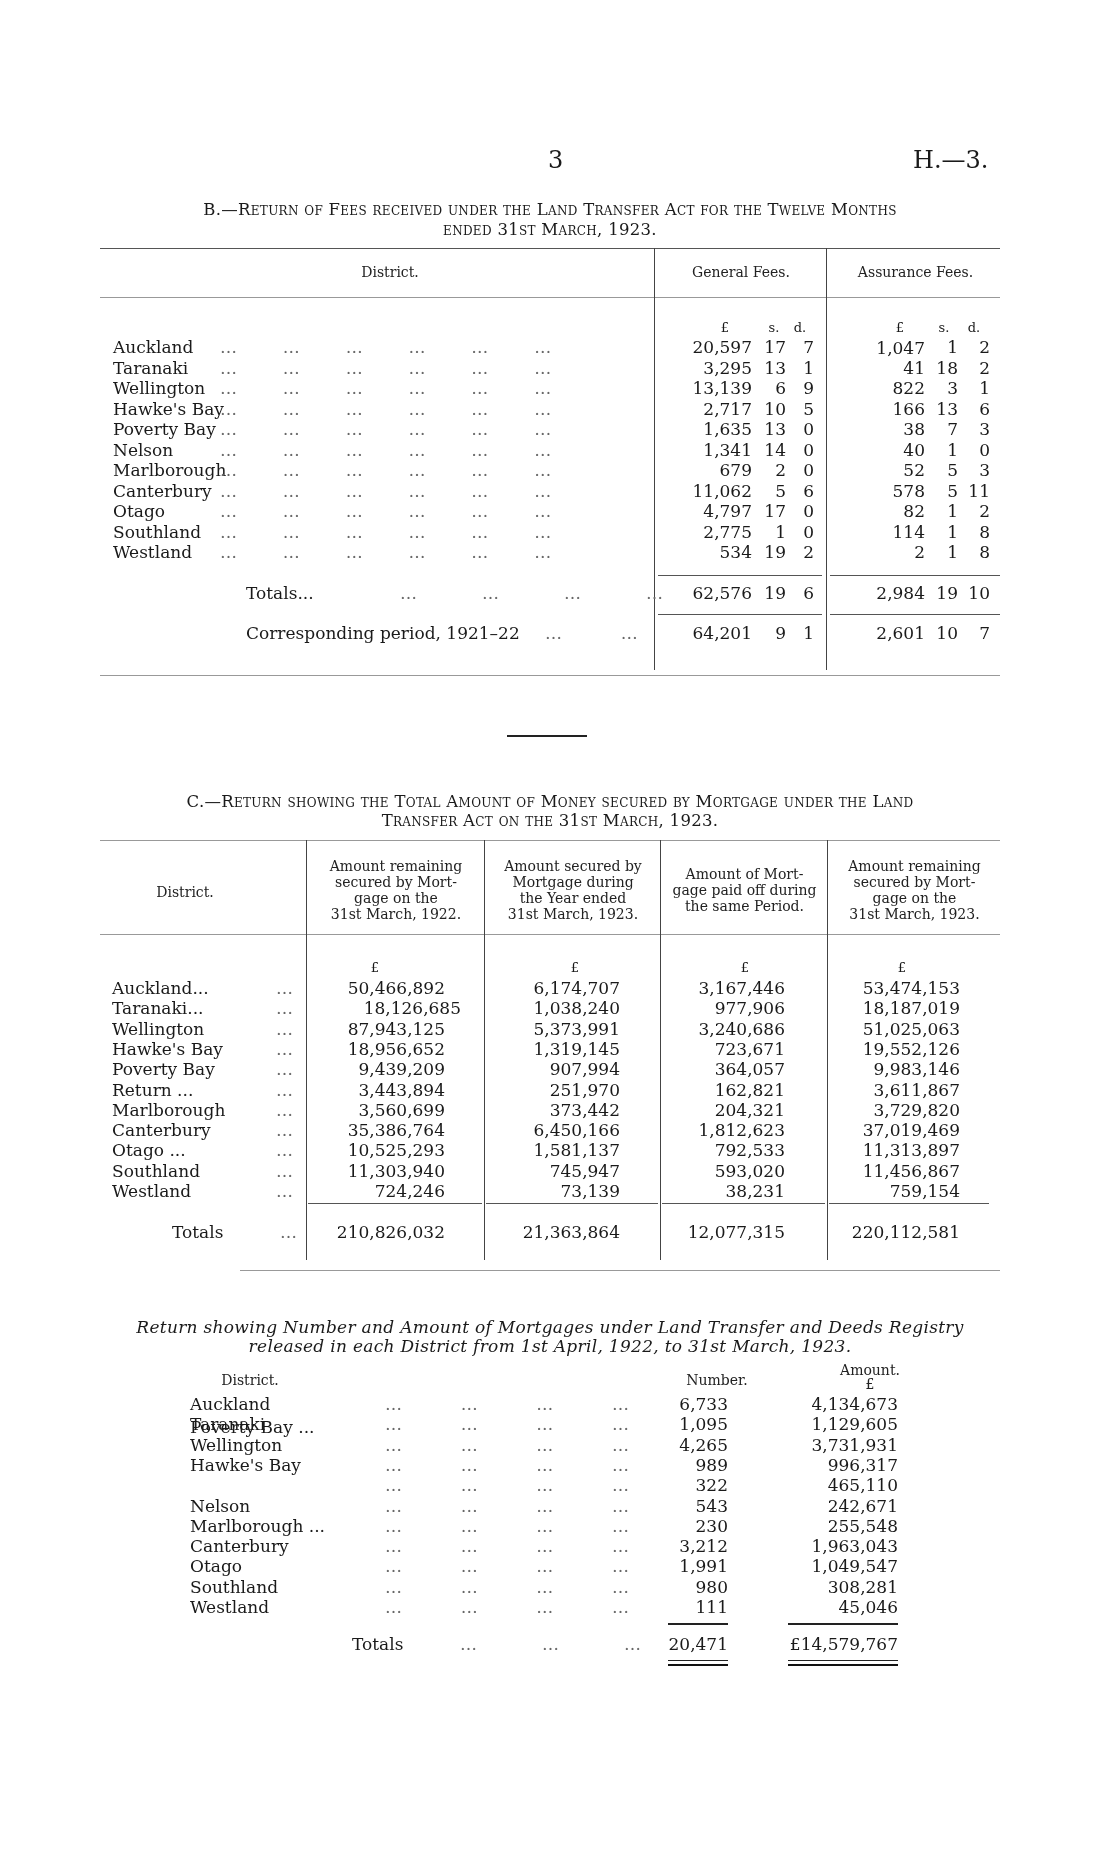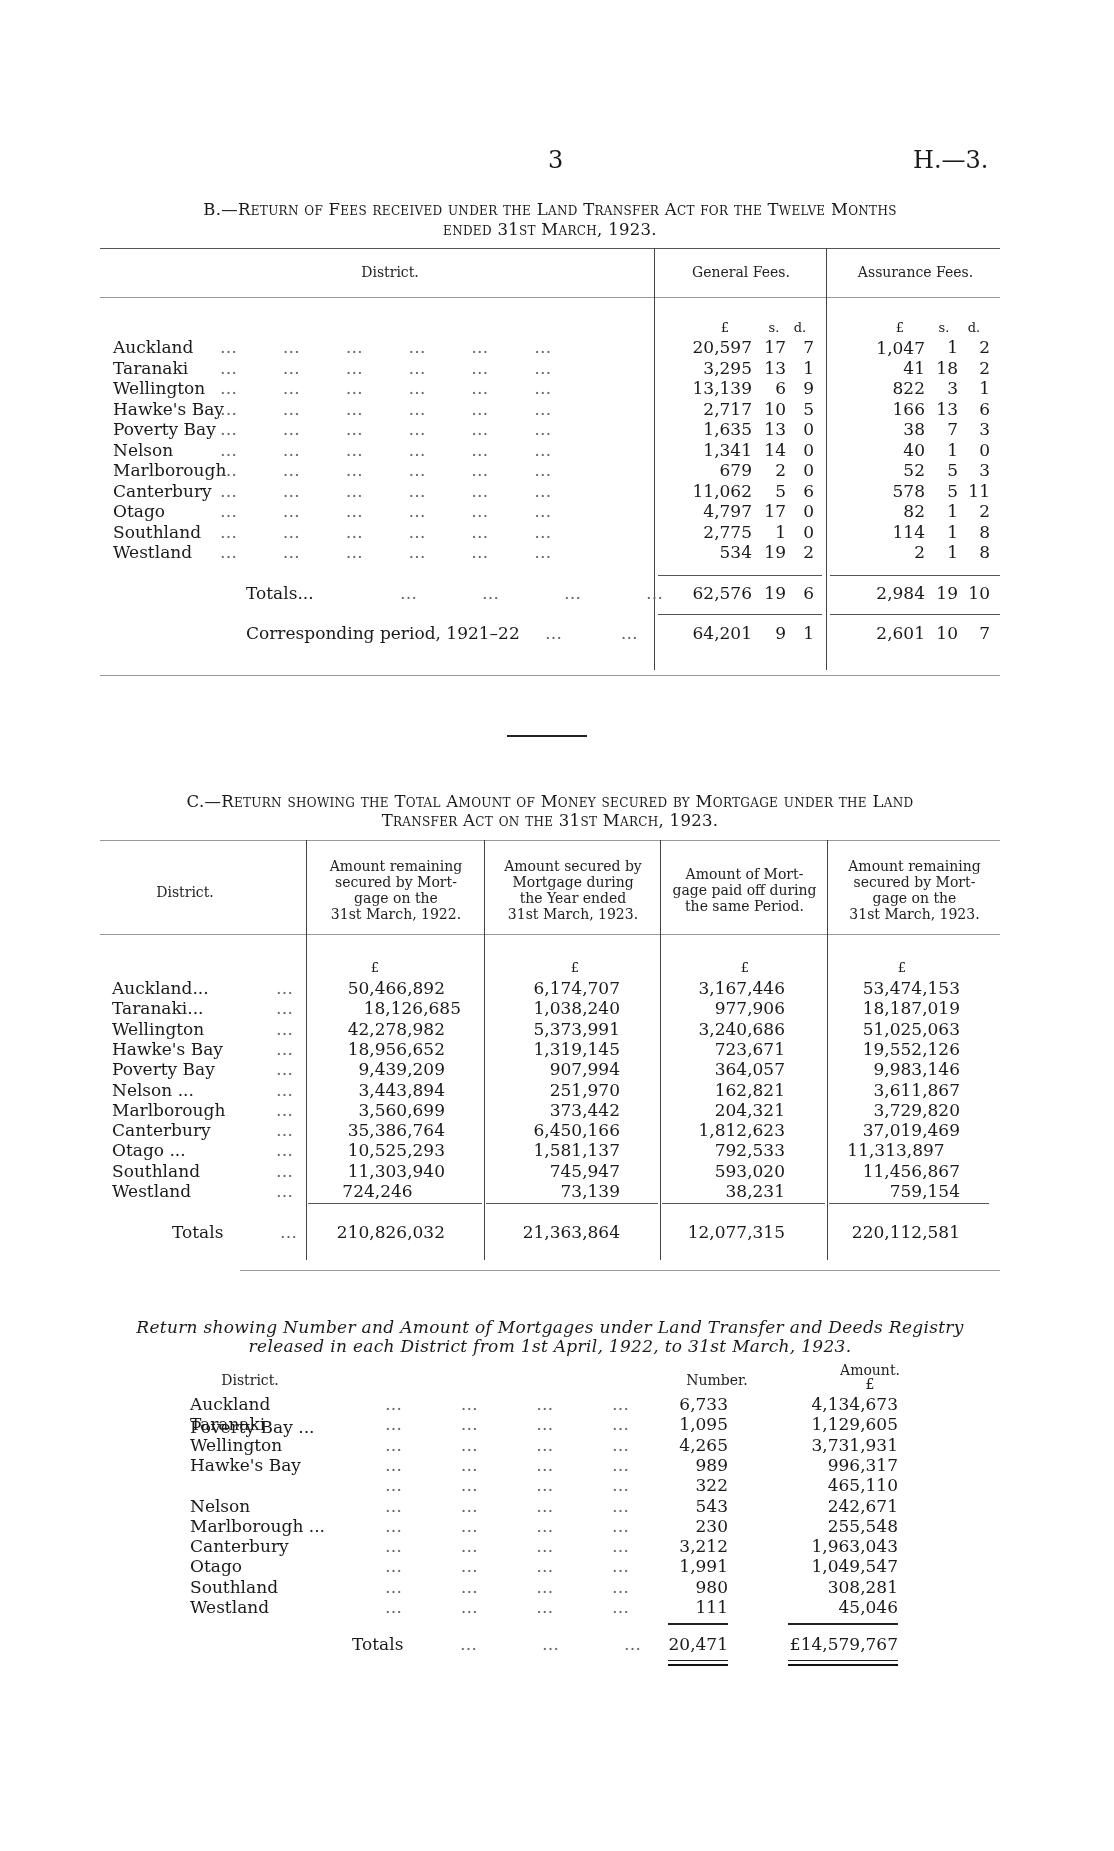--- a/index.html
+++ b/index.html
@@ -214,37 +214,37 @@
     <div class="cell r" style="left:665px; top:978px; width:120px;">3,167,446</div>
     <div class="cell r" style="left:832px; top:978px; width:128px;">53,474,153</div>
     <div class="cell" style="left:112px; top:998.3px;">Taranaki...</div>
     <div class="cell dots" style="left:276px; top:998.3px;">…</div>
     <div class="cell r" style="left:326px; top:998.3px; width:135px;">18,126,685</div>
     <div class="cell r" style="left:490px; top:998.3px; width:130px;">1,038,240</div>
     <div class="cell r" style="left:665px; top:998.3px; width:120px;">977,906</div>
     <div class="cell r" style="left:832px; top:998.3px; width:128px;">18,187,019</div>
     <div class="cell" style="left:112px; top:1018.6px;">Wellington</div>
     <div class="cell dots" style="left:276px; top:1018.6px;">…</div>
-    <div class="cell r" style="left:310px; top:1018.6px; width:135px;">42,278,982</div>
+    <div class="cell r" style="left:310px; top:1018.6px; width:135px;">87,943,125</div>
     <div class="cell r" style="left:490px; top:1018.6px; width:130px;">5,373,991</div>
     <div class="cell r" style="left:665px; top:1018.6px; width:120px;">3,240,686</div>
     <div class="cell r" style="left:832px; top:1018.6px; width:128px;">51,025,063</div>
     <div class="cell" style="left:112px; top:1038.9px;">Hawke's Bay</div>
     <div class="cell dots" style="left:276px; top:1038.9px;">…</div>
     <div class="cell r" style="left:310px; top:1038.9px; width:135px;">18,956,652</div>
     <div class="cell r" style="left:490px; top:1038.9px; width:130px;">1,319,145</div>
     <div class="cell r" style="left:665px; top:1038.9px; width:120px;">723,671</div>
     <div class="cell r" style="left:832px; top:1038.9px; width:128px;">19,552,126</div>
     <div class="cell" style="left:112px; top:1059.2px;">Poverty Bay</div>
     <div class="cell dots" style="left:276px; top:1059.2px;">…</div>
     <div class="cell r" style="left:310px; top:1059.2px; width:135px;">9,439,209</div>
     <div class="cell r" style="left:490px; top:1059.2px; width:130px;">907,994</div>
     <div class="cell r" style="left:665px; top:1059.2px; width:120px;">364,057</div>
     <div class="cell r" style="left:832px; top:1059.2px; width:128px;">9,983,146</div>
-    <div class="cell" style="left:112px; top:1079.5px;">Nelson ...</div>
+    <div class="cell" style="left:112px; top:1079.5px;">Return ...</div>
     <div class="cell dots" style="left:276px; top:1079.5px;">…</div>
     <div class="cell r" style="left:310px; top:1079.5px; width:135px;">3,443,894</div>
     <div class="cell r" style="left:490px; top:1079.5px; width:130px;">251,970</div>
     <div class="cell r" style="left:665px; top:1079.5px; width:120px;">162,821</div>
     <div class="cell r" style="left:832px; top:1079.5px; width:128px;">3,611,867</div>
     <div class="cell" style="left:112px; top:1099.8px;">Marlborough</div>
     <div class="cell dots" style="left:276px; top:1099.8px;">…</div>
     <div class="cell r" style="left:310px; top:1099.8px; width:135px;">3,560,699</div>
     <div class="cell r" style="left:490px; top:1099.8px; width:130px;">373,442</div>
     <div class="cell r" style="left:665px; top:1099.8px; width:120px;">204,321</div>
@@ -253,30 +253,30 @@
     <div class="cell dots" style="left:276px; top:1120.1px;">…</div>
     <div class="cell r" style="left:310px; top:1120.1px; width:135px;">35,386,764</div>
     <div class="cell r" style="left:490px; top:1120.1px; width:130px;">6,450,166</div>
     <div class="cell r" style="left:665px; top:1120.1px; width:120px;">1,812,623</div>
     <div class="cell r" style="left:832px; top:1120.1px; width:128px;">37,019,469</div>
     <div class="cell" style="left:112px; top:1140.4px;">Otago ...</div>
     <div class="cell dots" style="left:276px; top:1140.4px;">…</div>
     <div class="cell r" style="left:310px; top:1140.4px; width:135px;">10,525,293</div>
     <div class="cell r" style="left:490px; top:1140.4px; width:130px;">1,581,137</div>
     <div class="cell r" style="left:665px; top:1140.4px; width:120px;">792,533</div>
-    <div class="cell r" style="left:832px; top:1140.4px; width:128px;text-align:center;">11,313,897</div>
+    <div class="cell r" style="left:832px; top:1140.4px; width:128px;">11,313,897</div>
     <div class="cell" style="left:112px; top:1160.7px;">Southland</div>
     <div class="cell dots" style="left:276px; top:1160.7px;">…</div>
     <div class="cell r" style="left:310px; top:1160.7px; width:135px;">11,303,940</div>
     <div class="cell r" style="left:490px; top:1160.7px; width:130px;">745,947</div>
     <div class="cell r" style="left:665px; top:1160.7px; width:120px;">593,020</div>
     <div class="cell r" style="left:832px; top:1160.7px; width:128px;">11,456,867</div>
     <div class="cell" style="left:112px; top:1181px;">Westland</div>
     <div class="cell dots" style="left:276px; top:1181px;">…</div>
-    <div class="cell r" style="left:310px; top:1181px; width:135px;text-align:center;">724,246</div>
+    <div class="cell r" style="left:310px; top:1181px; width:135px;">724,246</div>
     <div class="cell r" style="left:490px; top:1181px; width:130px;">73,139</div>
     <div class="cell r" style="left:665px; top:1181px; width:120px;">38,231</div>
     <div class="cell r" style="left:832px; top:1181px; width:128px;">759,154</div>
   </div>
 
 <div class="hr" style="left:308px; top:1203px; width:174px;"></div>
 <div class="hr" style="left:486px; top:1203px; width:172px;"></div>
 <div class="hr" style="left:662px; top:1203px; width:163px;"></div>
 <div class="hr" style="left:829px; top:1203px; width:160px;"></div>
 <div class="cell" style="left:172px; top:1222px;">Totals</div>

